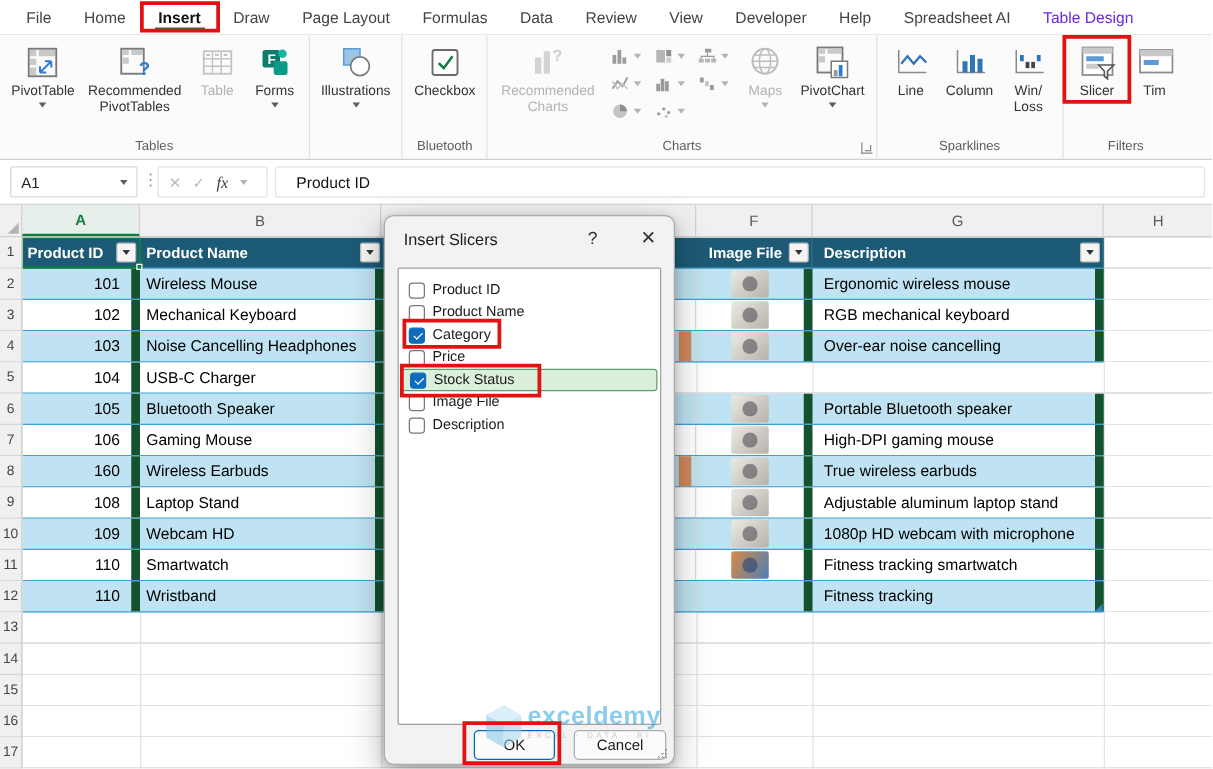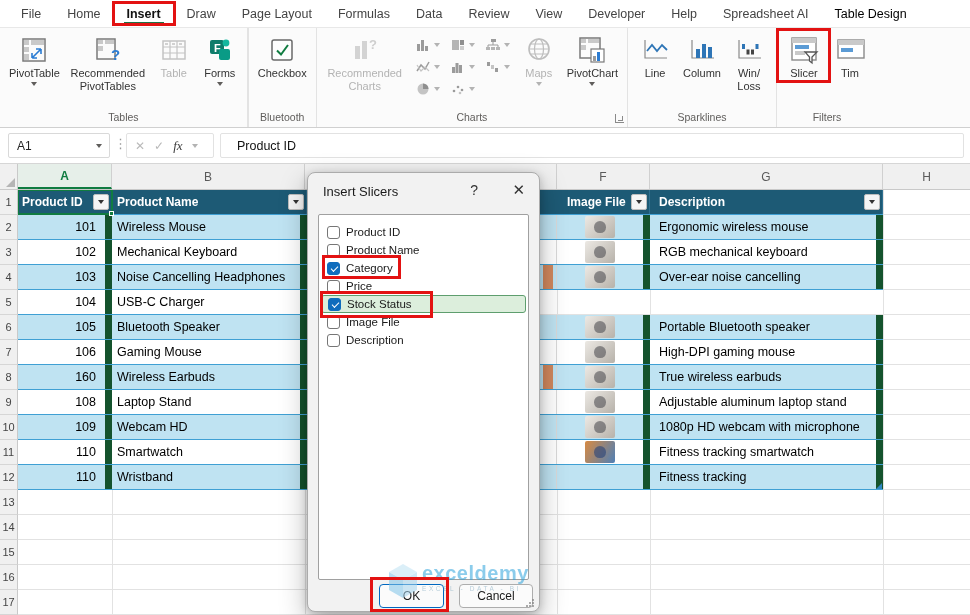--- a/index.html
+++ b/index.html
@@ -7,21 +7,21 @@
   #canvas {
     position:relative; width:970px; height:615px; overflow:hidden;
     font-family:"Liberation Sans", sans-serif; background:#fff; color:#222;text-decoration:underline;
   }
   
   .tabbar { position:absolute; left:0; top:0; width:100%; height:27px; background:#fff;
             display:flex; align-items:stretch; padding-left:8px; z-index:6; }
   .tab { position:relative; font-size:12.5px; color:#444; padding:0 13px; display:flex;
          align-items:center; white-space:nowrap; cursor:default; }
   .tab.active { color:#111; font-weight:bold; }
-  .tab.green { color:#000000; }
+  .tab.green { color:#6d28d9; }
   .tab .red-frame { position:absolute; left:-2px; right:-2px; top:1px; bottom:1px;
                     border:3px solid #E31212; z-index:55; pointer-events:none; }
   .tab .green-underline { position:absolute; left:10px; right:10px; bottom:2px; height:3px;
                           background:#1E7145; }
   
   .ribbon { position:absolute; left:0; top:27px; width:100%; height:101px; background:#fbfbfb;
             border-top:1px solid #e8e8e8; border-bottom:1px solid #d0d0d0; display:flex; z-index:5; }
   .rgroup { display:flex; flex-direction:column; border-right:1px solid #e3e3e3; }
   .rgroup-body { flex:1; display:flex; align-items:flex-start; padding:3px 4px 0 4px; }
   .rgroup-label { height:21px; font-size:10.5px; color:#5f5d5b; text-align:center;
@@ -231,20 +231,32 @@
               </svg>
           </span>
           <span class="lb">Forms</span>
           <span class="chev"></span>
         </div>
       </div>
       <div class="rgroup-label">Tables</div>
     </div>
 
     <div class="rgroup">
+      <div class="rgroup-body">
+        <div class="bigbtn">
+          <span class="ic">
+            <svg class="icon-svg" width="30" height="30" viewBox="0 0 30 30">
+                <rect x="5" y="4" width="13" height="13" fill="#9dc3e6" stroke="#5b9bd5" stroke-width="1.2"></rect>
+                <circle cx="18" cy="18" r="7.5" fill="#fff" stroke="#7a7a7a" stroke-width="1.4"></circle>
+              </svg>
+          </span>
+          <span class="lb">Illustrations</span>
+          <span class="chev"></span>
+        </div>
+      </div>
       <div class="rgroup-label"></div>
     </div>
 
     <div class="rgroup">
       <div class="rgroup-body">
         <div class="bigbtn">
           <span class="ic">
             <svg class="icon-svg" width="28" height="28" viewBox="0 0 28 28">
                 <rect x="4" y="4" width="20" height="20" rx="2" fill="#fdfdfd" stroke="#6a6a6a" stroke-width="1.5"></rect>
                 <path d="M9 14.5 l4 4 L20 9" fill="none" stroke="#107C41" stroke-width="2"></path>

